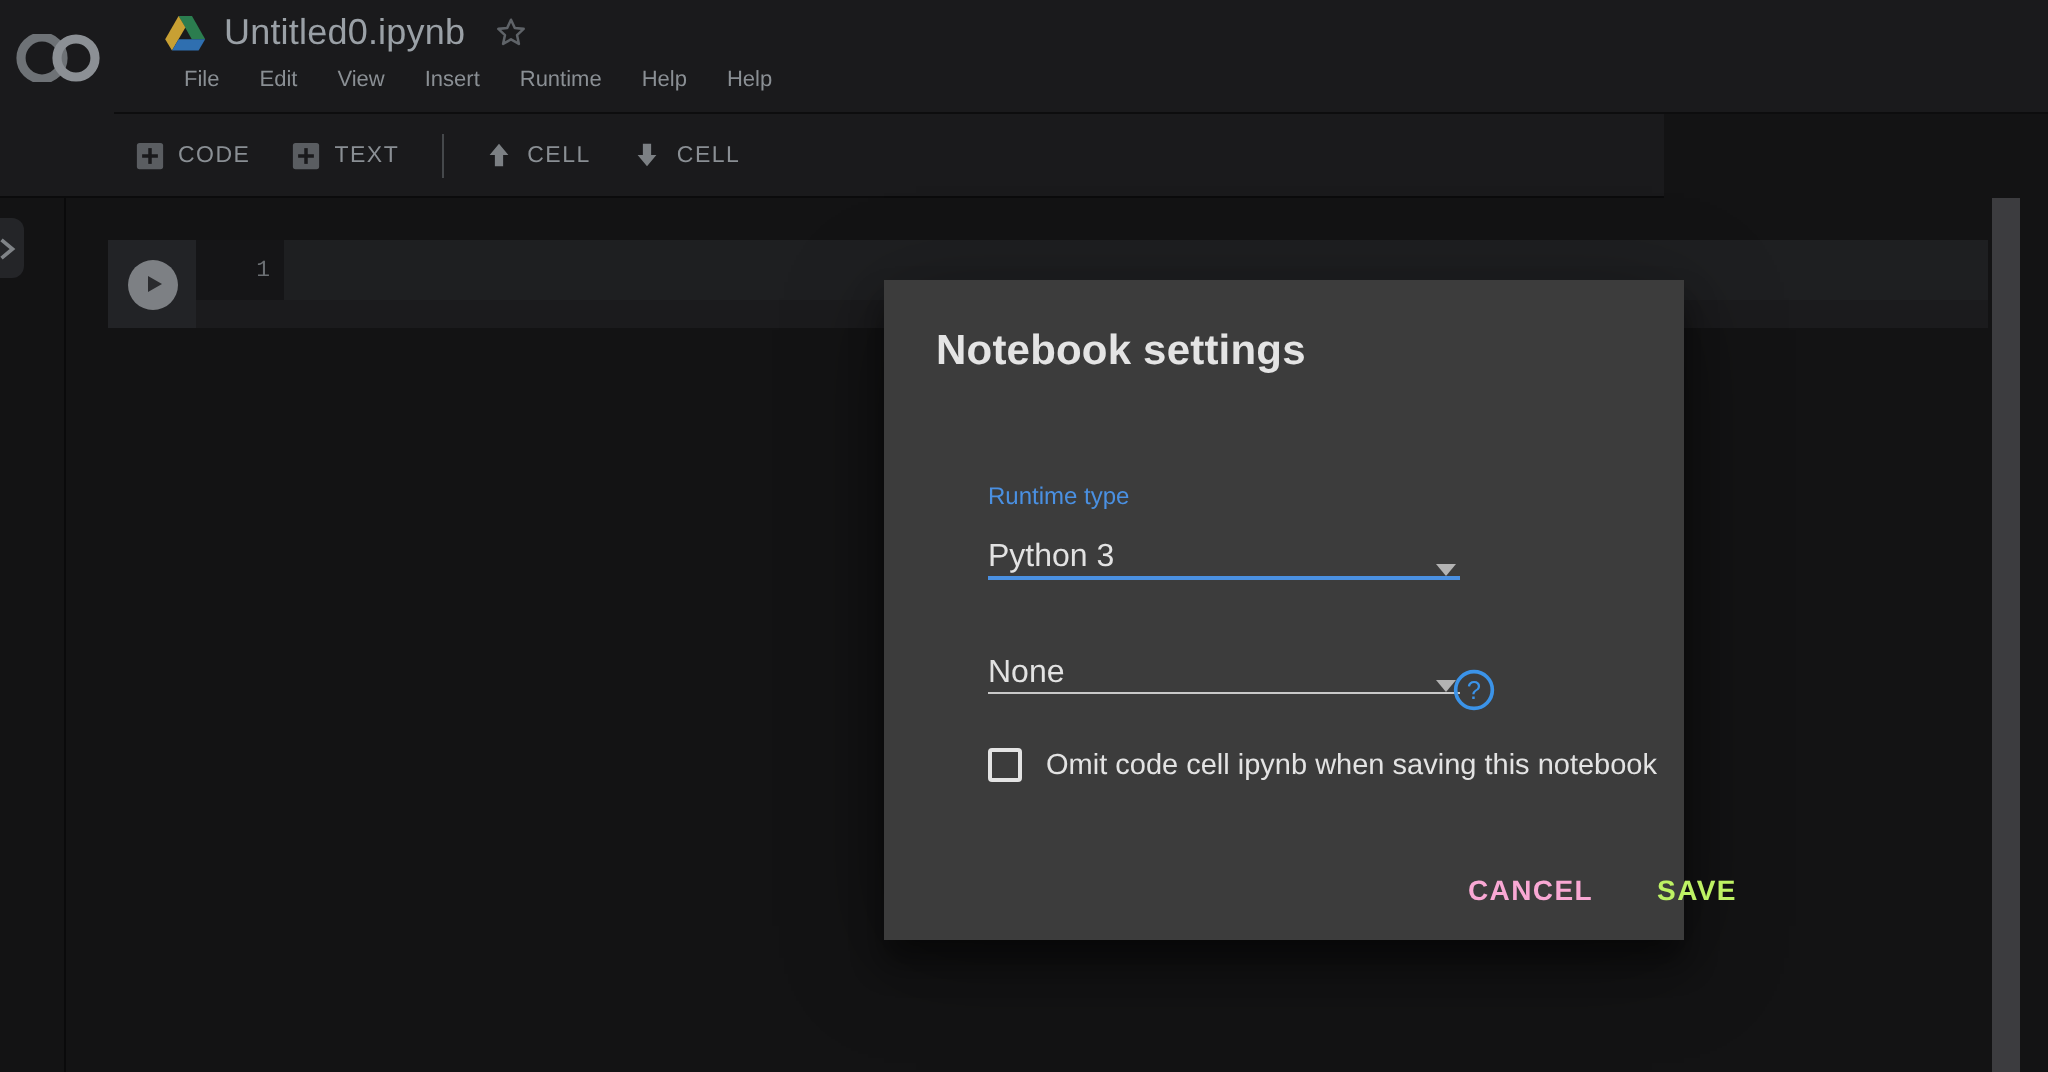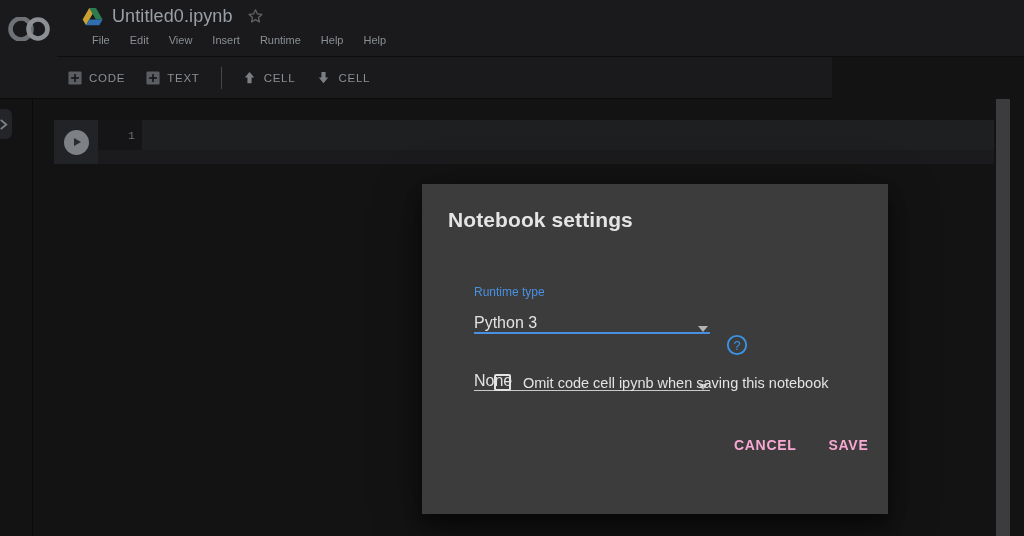--- a/index.html
+++ b/index.html
@@ -218,28 +218,27 @@
 
   
   .scrim {
     position: absolute;
     inset: 0;
     background: rgba(0,0,0,0.0);
     pointer-events: none;
   }
   .dialog {
     position: absolute;
-    left: 422px;
+    left: 442px;
     top: 140px;
-    width: 466px;
+    width: 400px;
     height: 330px;
     background: #3c3c3c;
     box-sizing: border-box;
     box-shadow: 0 11px 15px rgba(0,0,0,.45), 0 9px 46px rgba(0,0,0,.35);
-    margin-top: 44px;
   }
   .dlg-title {
     position: absolute;
     left: 26px;
     top: 24px;
     font-size: 21px;
     font-weight: bold;
     color: #e4e4e4;
     letter-spacing: .1px;
   }
@@ -331,21 +330,21 @@
     font-weight: bold;
     letter-spacing: .7px;
     padding: 9px 14px;
     border-radius: 3px;
     cursor: pointer;
     background: transparent;
     border: none;
     font-family: "Liberation Sans", sans-serif;
   }
   .flat-btn.cancel { color: #f9a8d4; }
-  .flat-btn.save   { color: #f9a8d4; }
+  .flat-btn.save   { color: #bef264; }
 </style>
 </head>
 <body>
 
 <div class="appbar">
 
   <div class="logo-rail">
     <svg class="co-logo" width="42" height="24" viewBox="0 0 42 24">
       <ellipse cx="13" cy="12" rx="10.5" ry="10.5" fill="none" stroke="#6e7276" stroke-width="4.6"></ellipse>
       <ellipse cx="30" cy="12" rx="9.5" ry="9.5" fill="none" stroke="#8c9095" stroke-width="4.6"></ellipse>

